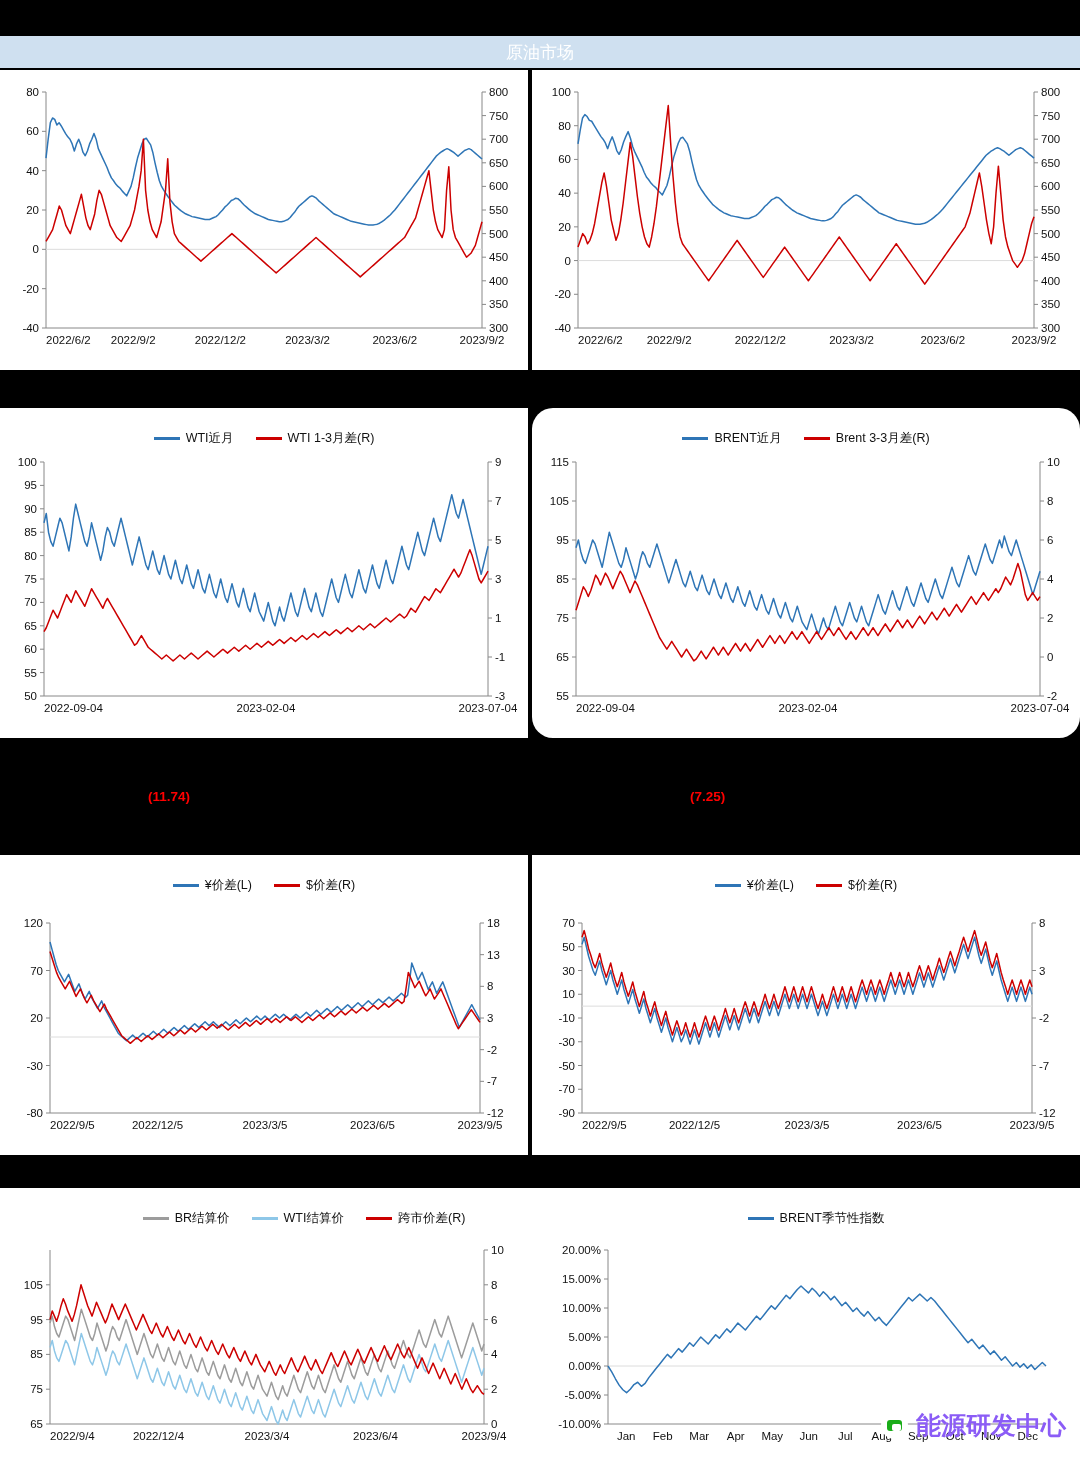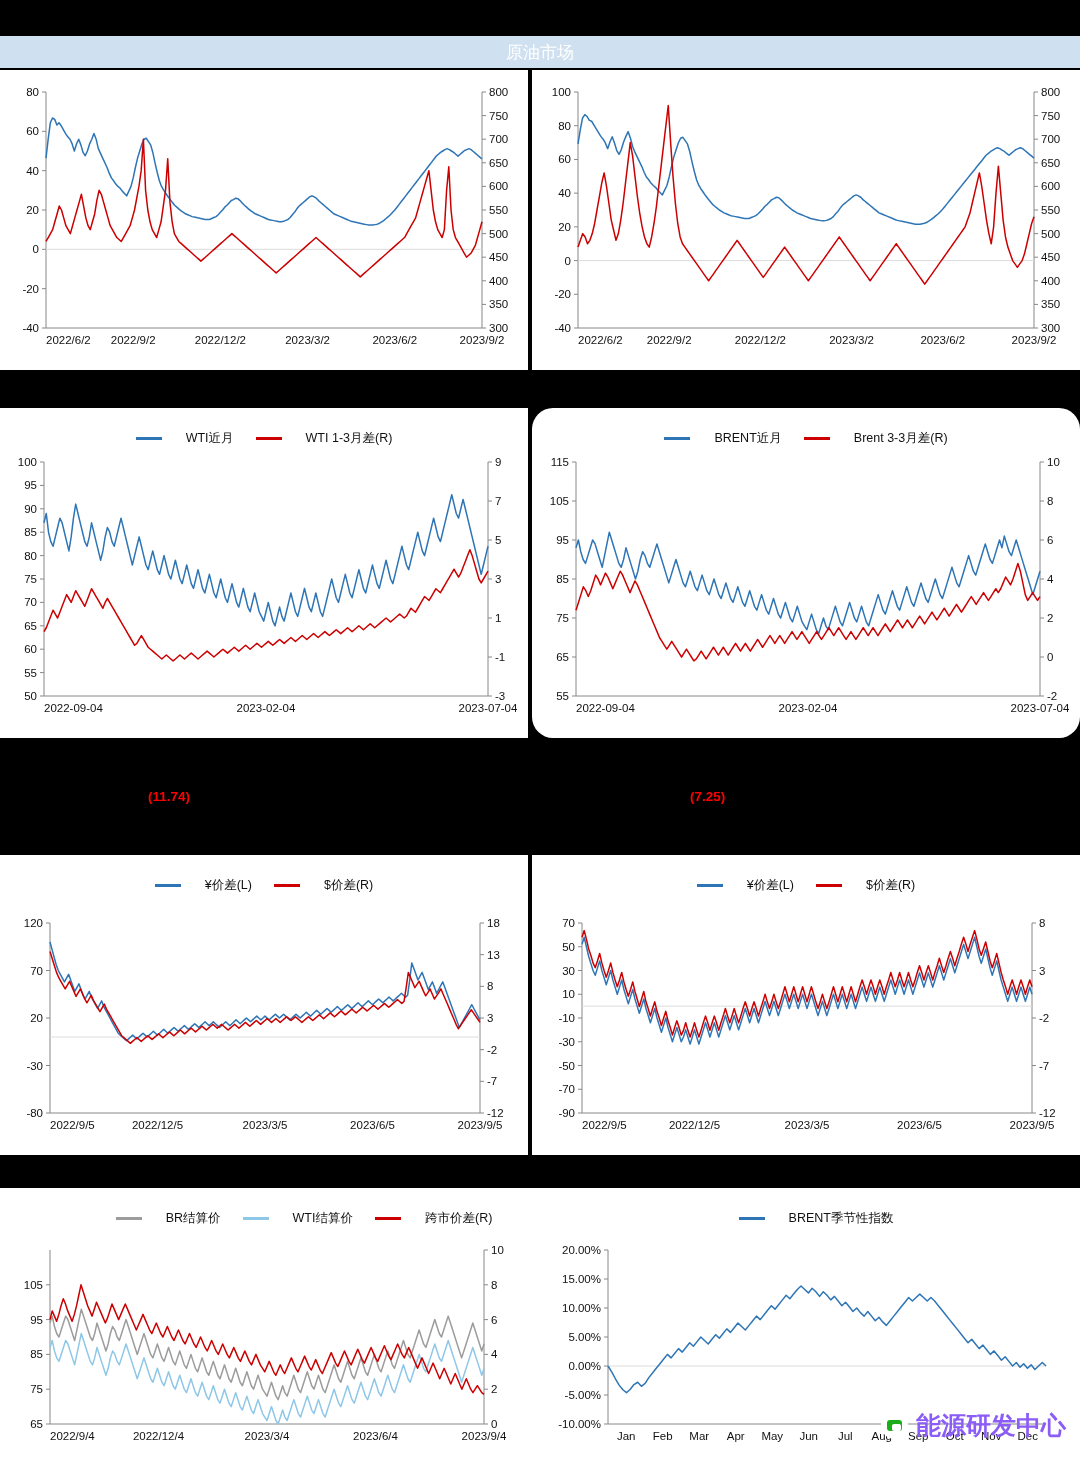--- a/index.html
+++ b/index.html
@@ -33,21 +33,21 @@
   .panel {
     position:absolute;
     background:#ffffff;
     overflow:hidden;
   }
   .legend {
     position:absolute; width:100%;
     display:flex; align-items:center; justify-content:center;
     gap:22px; font-size:12.5px; color:#111;
   }
-  .legend .item { display:flex; align-items:center; gap:24px; white-space:nowrap;}
+  .legend .item { display:flex; align-items:center; gap:6px; white-space:nowrap;}
   .legend .swatch { display:inline-block; width:26px; height:3px; }
 
   svg { display:block; }
 
   .red-note {
     position:absolute; color:#ff0000; font-size:13.5px; font-weight:bold;
   }
 
   
   .watermark {

